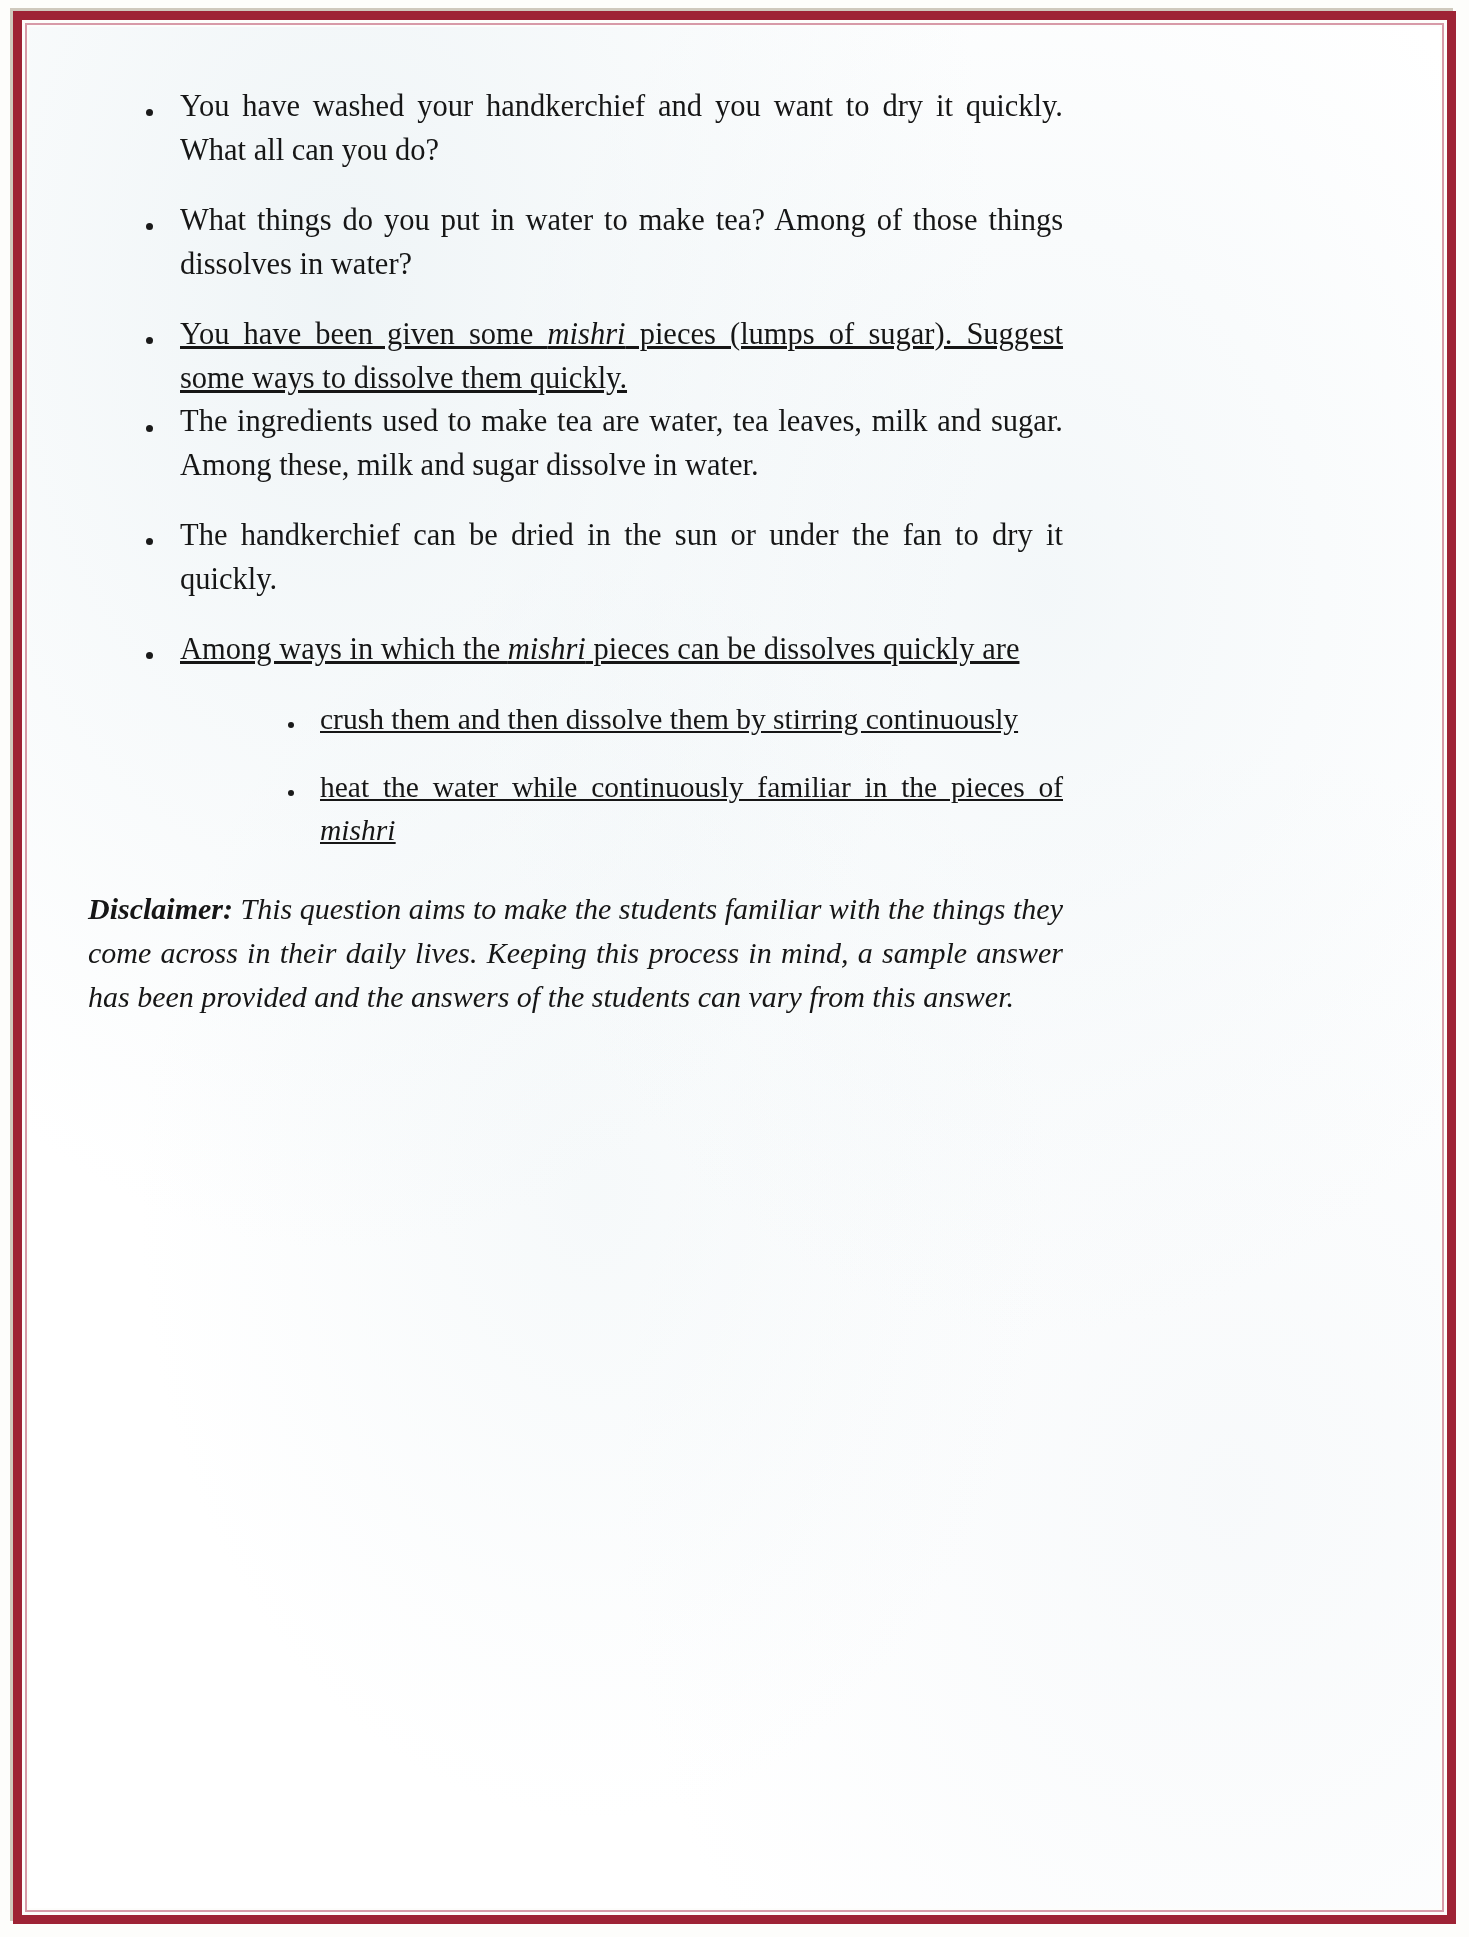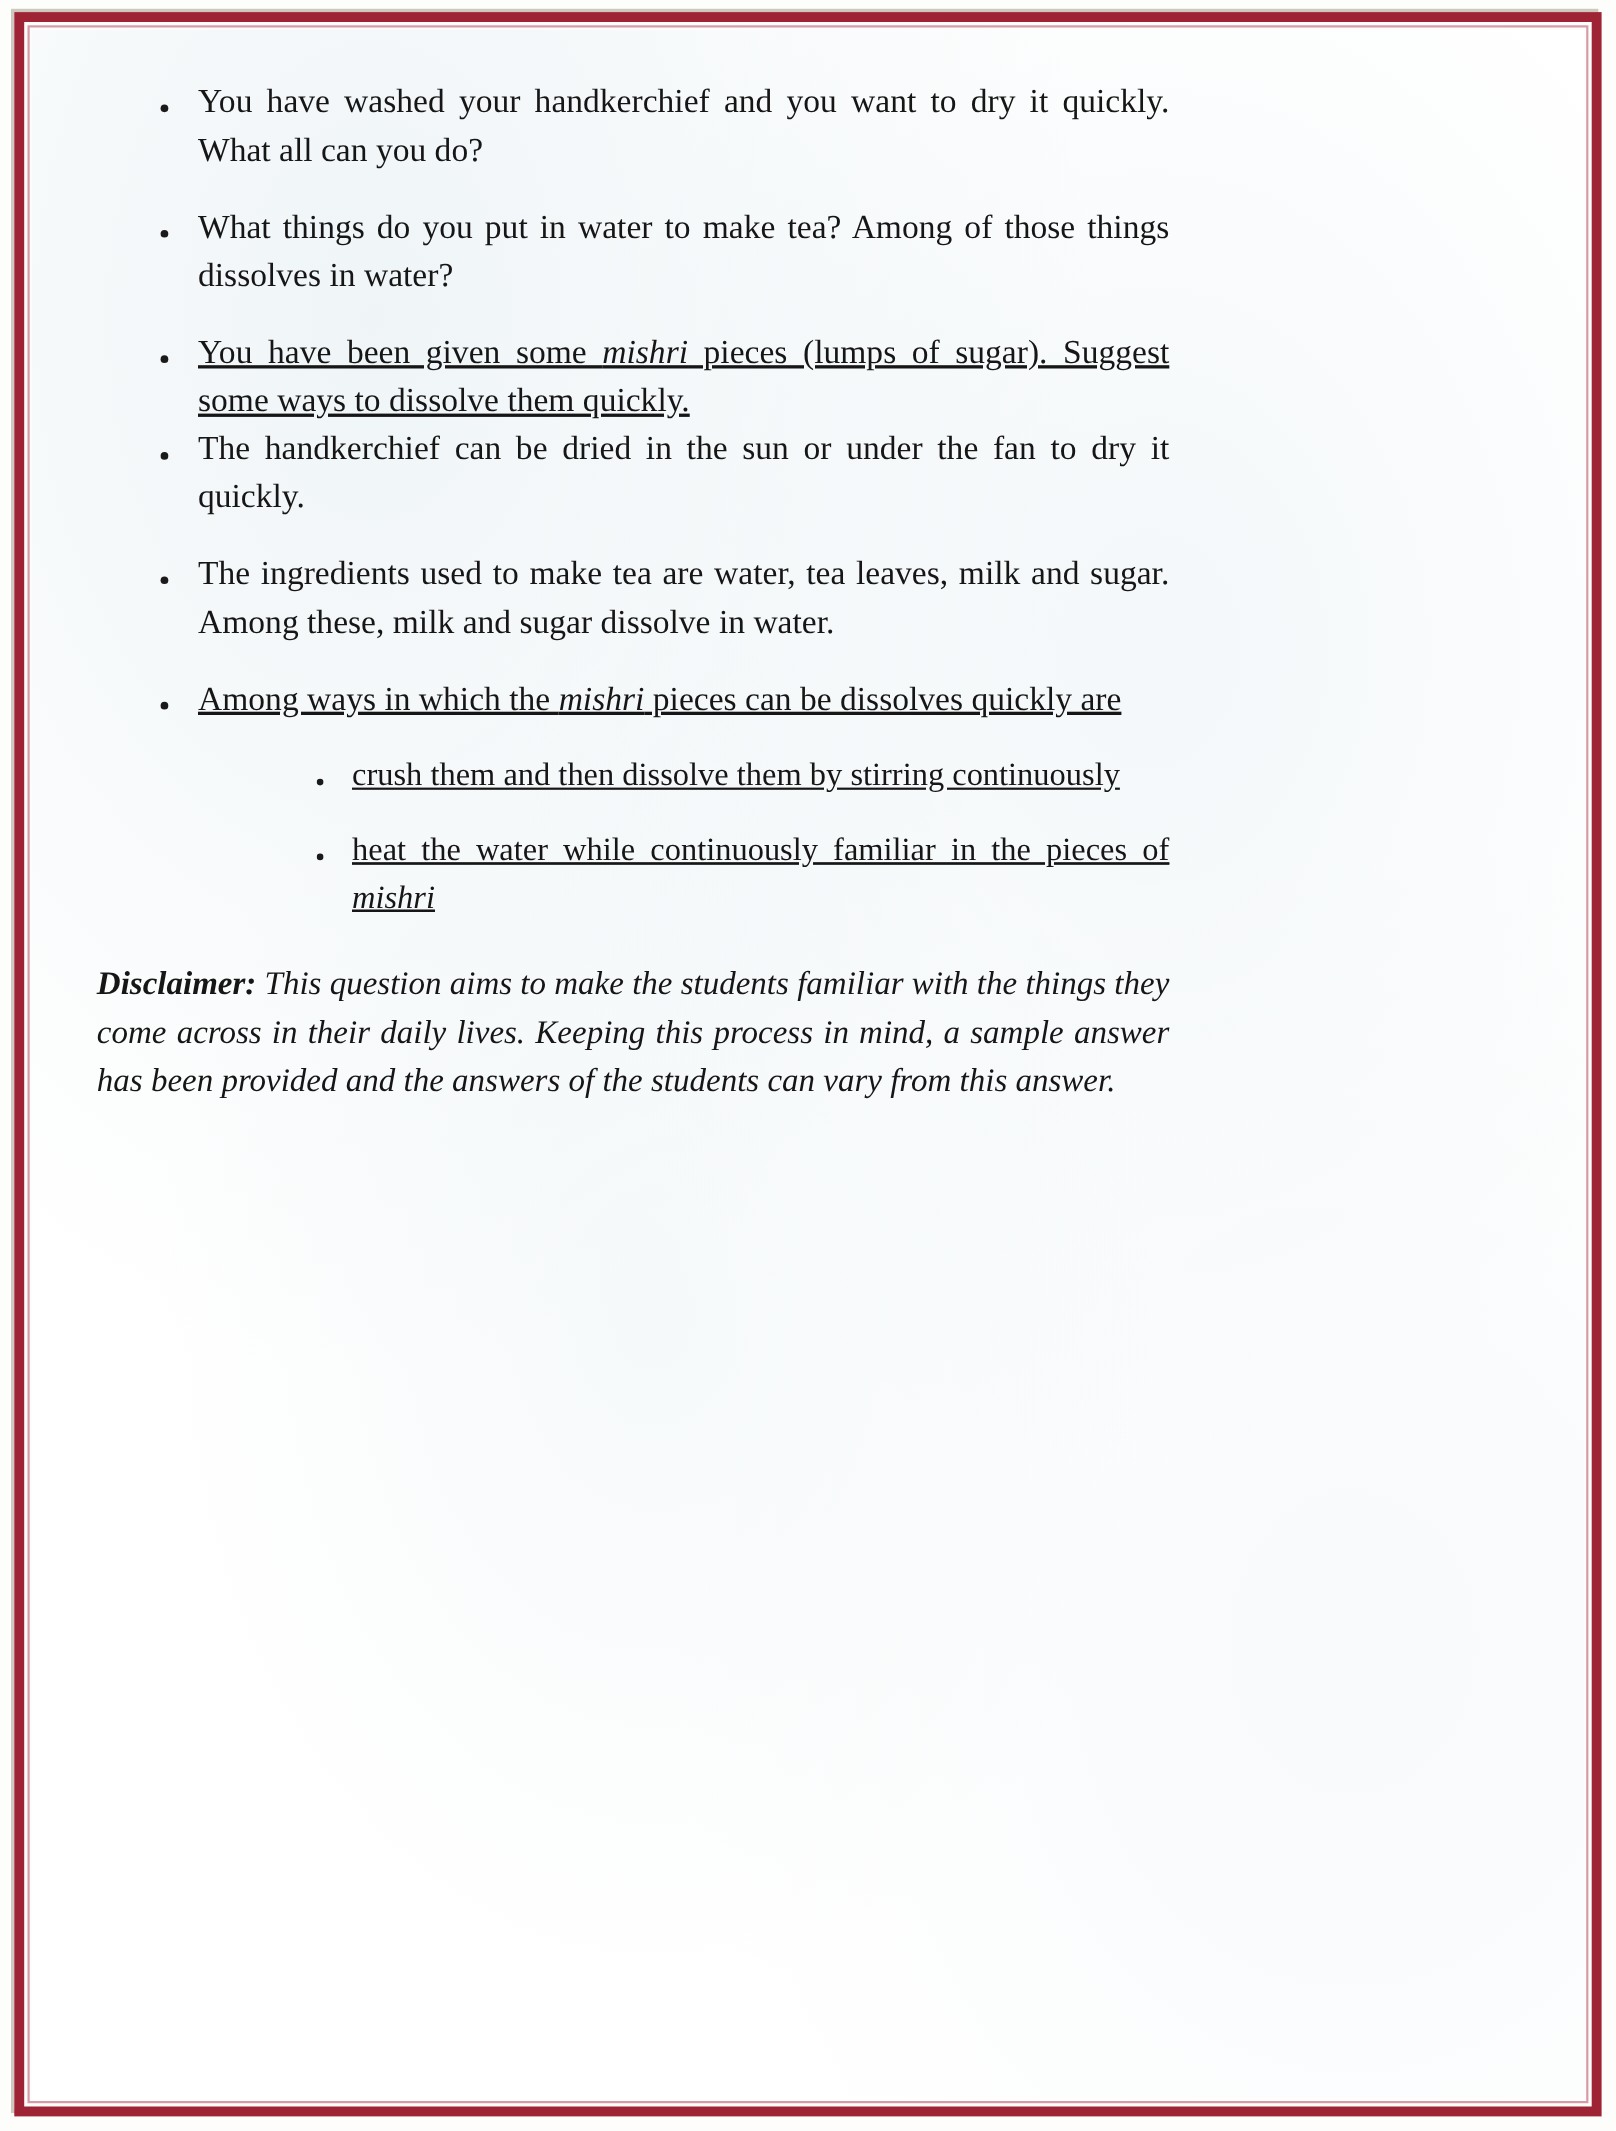--- a/index.html
+++ b/index.html
@@ -71,21 +71,21 @@
       radial-gradient(ellipse at 72% 30%, rgba(229,238,242,0.45) 0%, rgba(255,255,255,0) 40%),
       radial-gradient(ellipse at 40% 62%, rgba(232,240,243,0.40) 0%, rgba(255,255,255,0) 38%),
       radial-gradient(ellipse at 85% 78%, rgba(233,239,243,0.35) 0%, rgba(255,255,255,0) 36%);
     pointer-events: none;
   }
 
   
   .content {
     position: absolute;
     left: 88px;
-    top: 71px;
+    top: 85px;
     width: 975px;
     color: #161616;
   }
 
   .q-list, .a-list, .sub-list {
     list-style: none;
     margin: 0;
     padding: 0;
   }
 
@@ -175,24 +175,24 @@
         <span>What things do you put in water to make tea? Among of those things dissolves in water?</span><span class="it"></span><span></span>
       </li>
       <li class="bullet">
         <span>You have been given some </span><span class="it">mishri</span><span> pieces (lumps of sugar). Suggest some ways to dissolve them quickly.</span>
       </li>
     </ul>
 
 
     <ul class="a-list">
       <li class="bullet">
+        <span>The ingredients used to make tea are water, tea leaves, milk and sugar. Among these, milk and sugar dissolve in water.</span><span class="it"></span><span></span>
+      </li>
+      <li class="bullet">
         <span>The handkerchief can be dried in the sun or under the fan to dry it quickly.</span><span class="it"></span><span></span>
-      </li>
-      <li class="bullet">
-        <span>The ingredients used to make tea are water, tea leaves, milk and sugar. Among these, milk and sugar dissolve in water.</span><span class="it"></span><span></span>
       </li>
       <li class="bullet nostretch">
         <span>Among ways in which the </span><span class="it">mishri</span><span> pieces can be dissolves quickly are</span>
 
         
         <ul class="sub-list">
           <li class="bullet nostretch">
             <span>crush them and then dissolve them by stirring continuously</span><span class="it"></span><span></span>
           </li>
           <li class="bullet">

